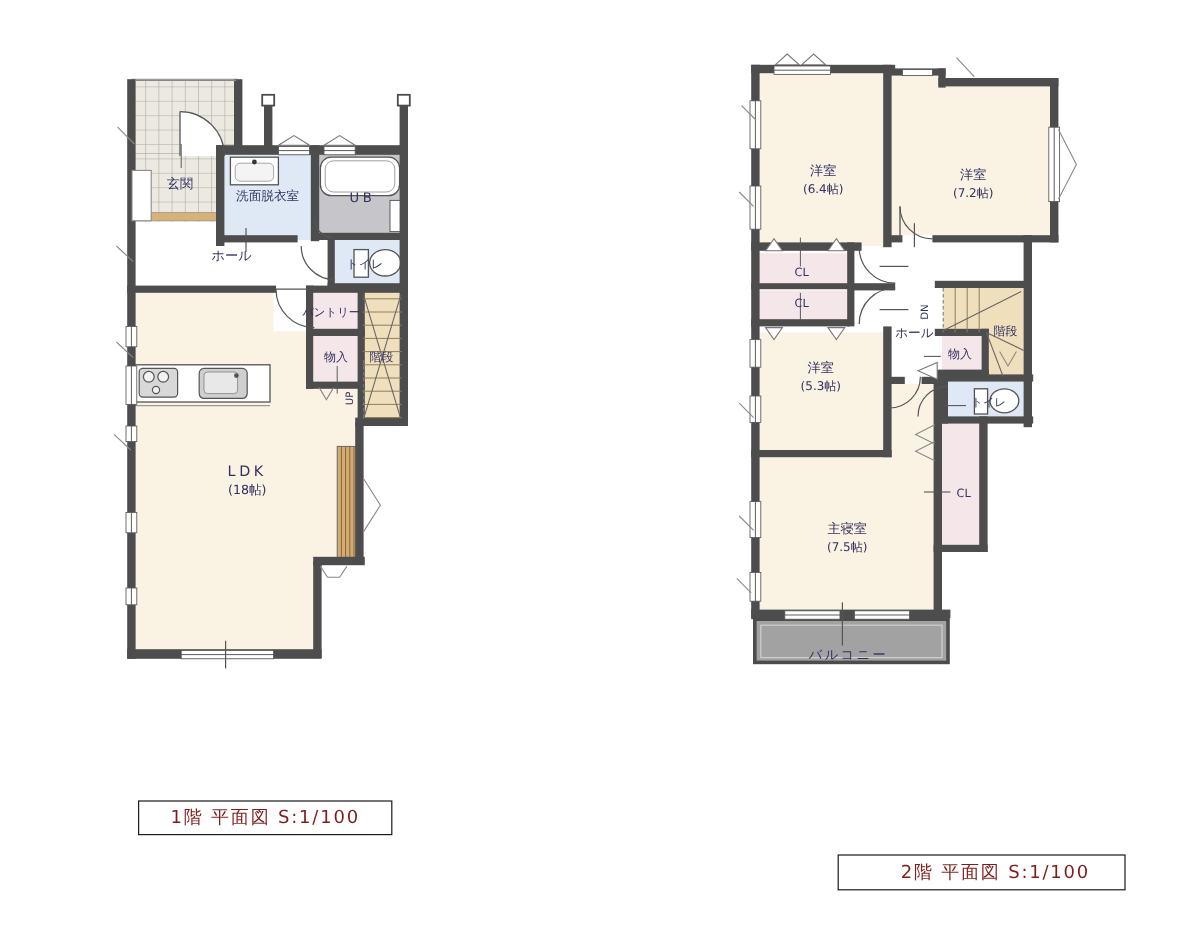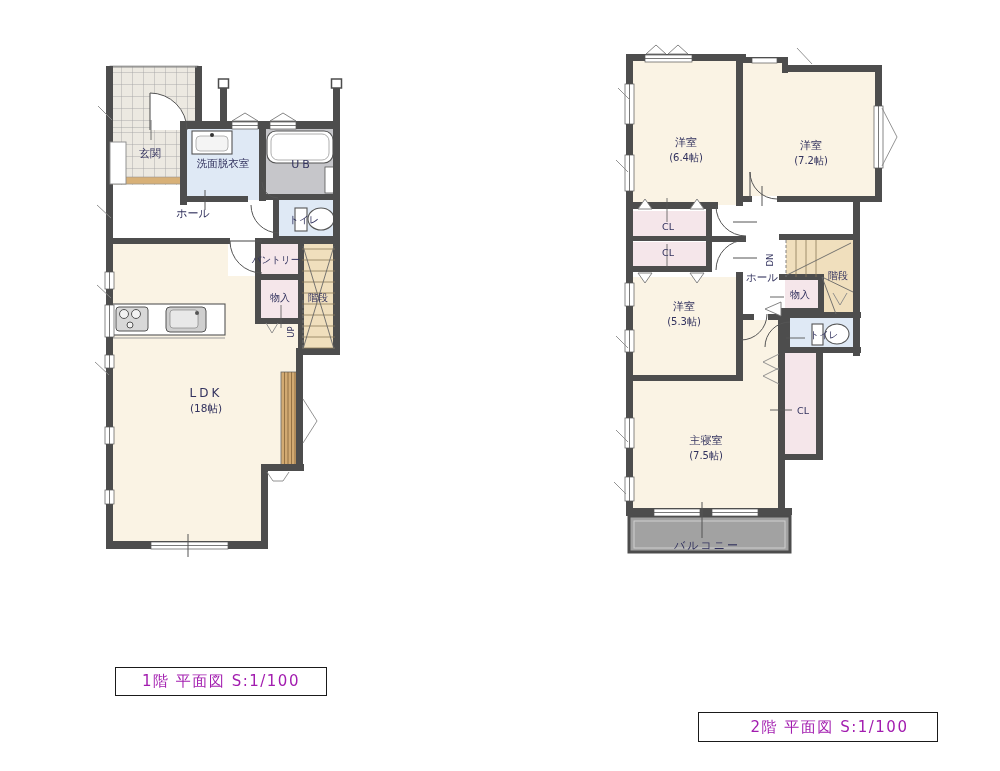--- a/index.html
+++ b/index.html
@@ -11,21 +11,21 @@
   .s11{font-size:11px}.s12{font-size:12px;letter-spacing:3px}
   .wall{fill:#4d4d4d;}
   .win{fill:#ffffff;stroke:#555;stroke-width:0.7;}
   .winline{stroke:#555;stroke-width:0.8;}
   .arc{fill:none;stroke:#555;stroke-width:1;}
   .sym{fill:#ffffff;stroke:#777;stroke-width:0.9;}
   .symline{fill:none;stroke:#888;stroke-width:0.9;}
   .tread{stroke:#8a7a58;stroke-width:0.8;}
   .diag{stroke:#666;stroke-width:0.9;fill:none;}
   .fixture{fill:#ffffff;stroke:#555;stroke-width:1.1;}
-  .caption{position:absolute;border:1.4px solid #1a1a1a;background:#fff;color:#a21caf;
+  .caption{position:absolute;border:1.4px solid #1a1a1a;background:#fff;color:#7f1d1d;
            display:flex;align-items:center;justify-content:center;
            font-size:15px;letter-spacing:1.5px;font-family:"DejaVu Sans",sans-serif;}
 </style>
 </head>
 <body>
 
 <div id="stage">
 <svg width="1000" height="771" viewBox="0 0 1000 771">
   <defs>
     <pattern id="tiles" patternUnits="userSpaceOnUse" width="11" height="12">

